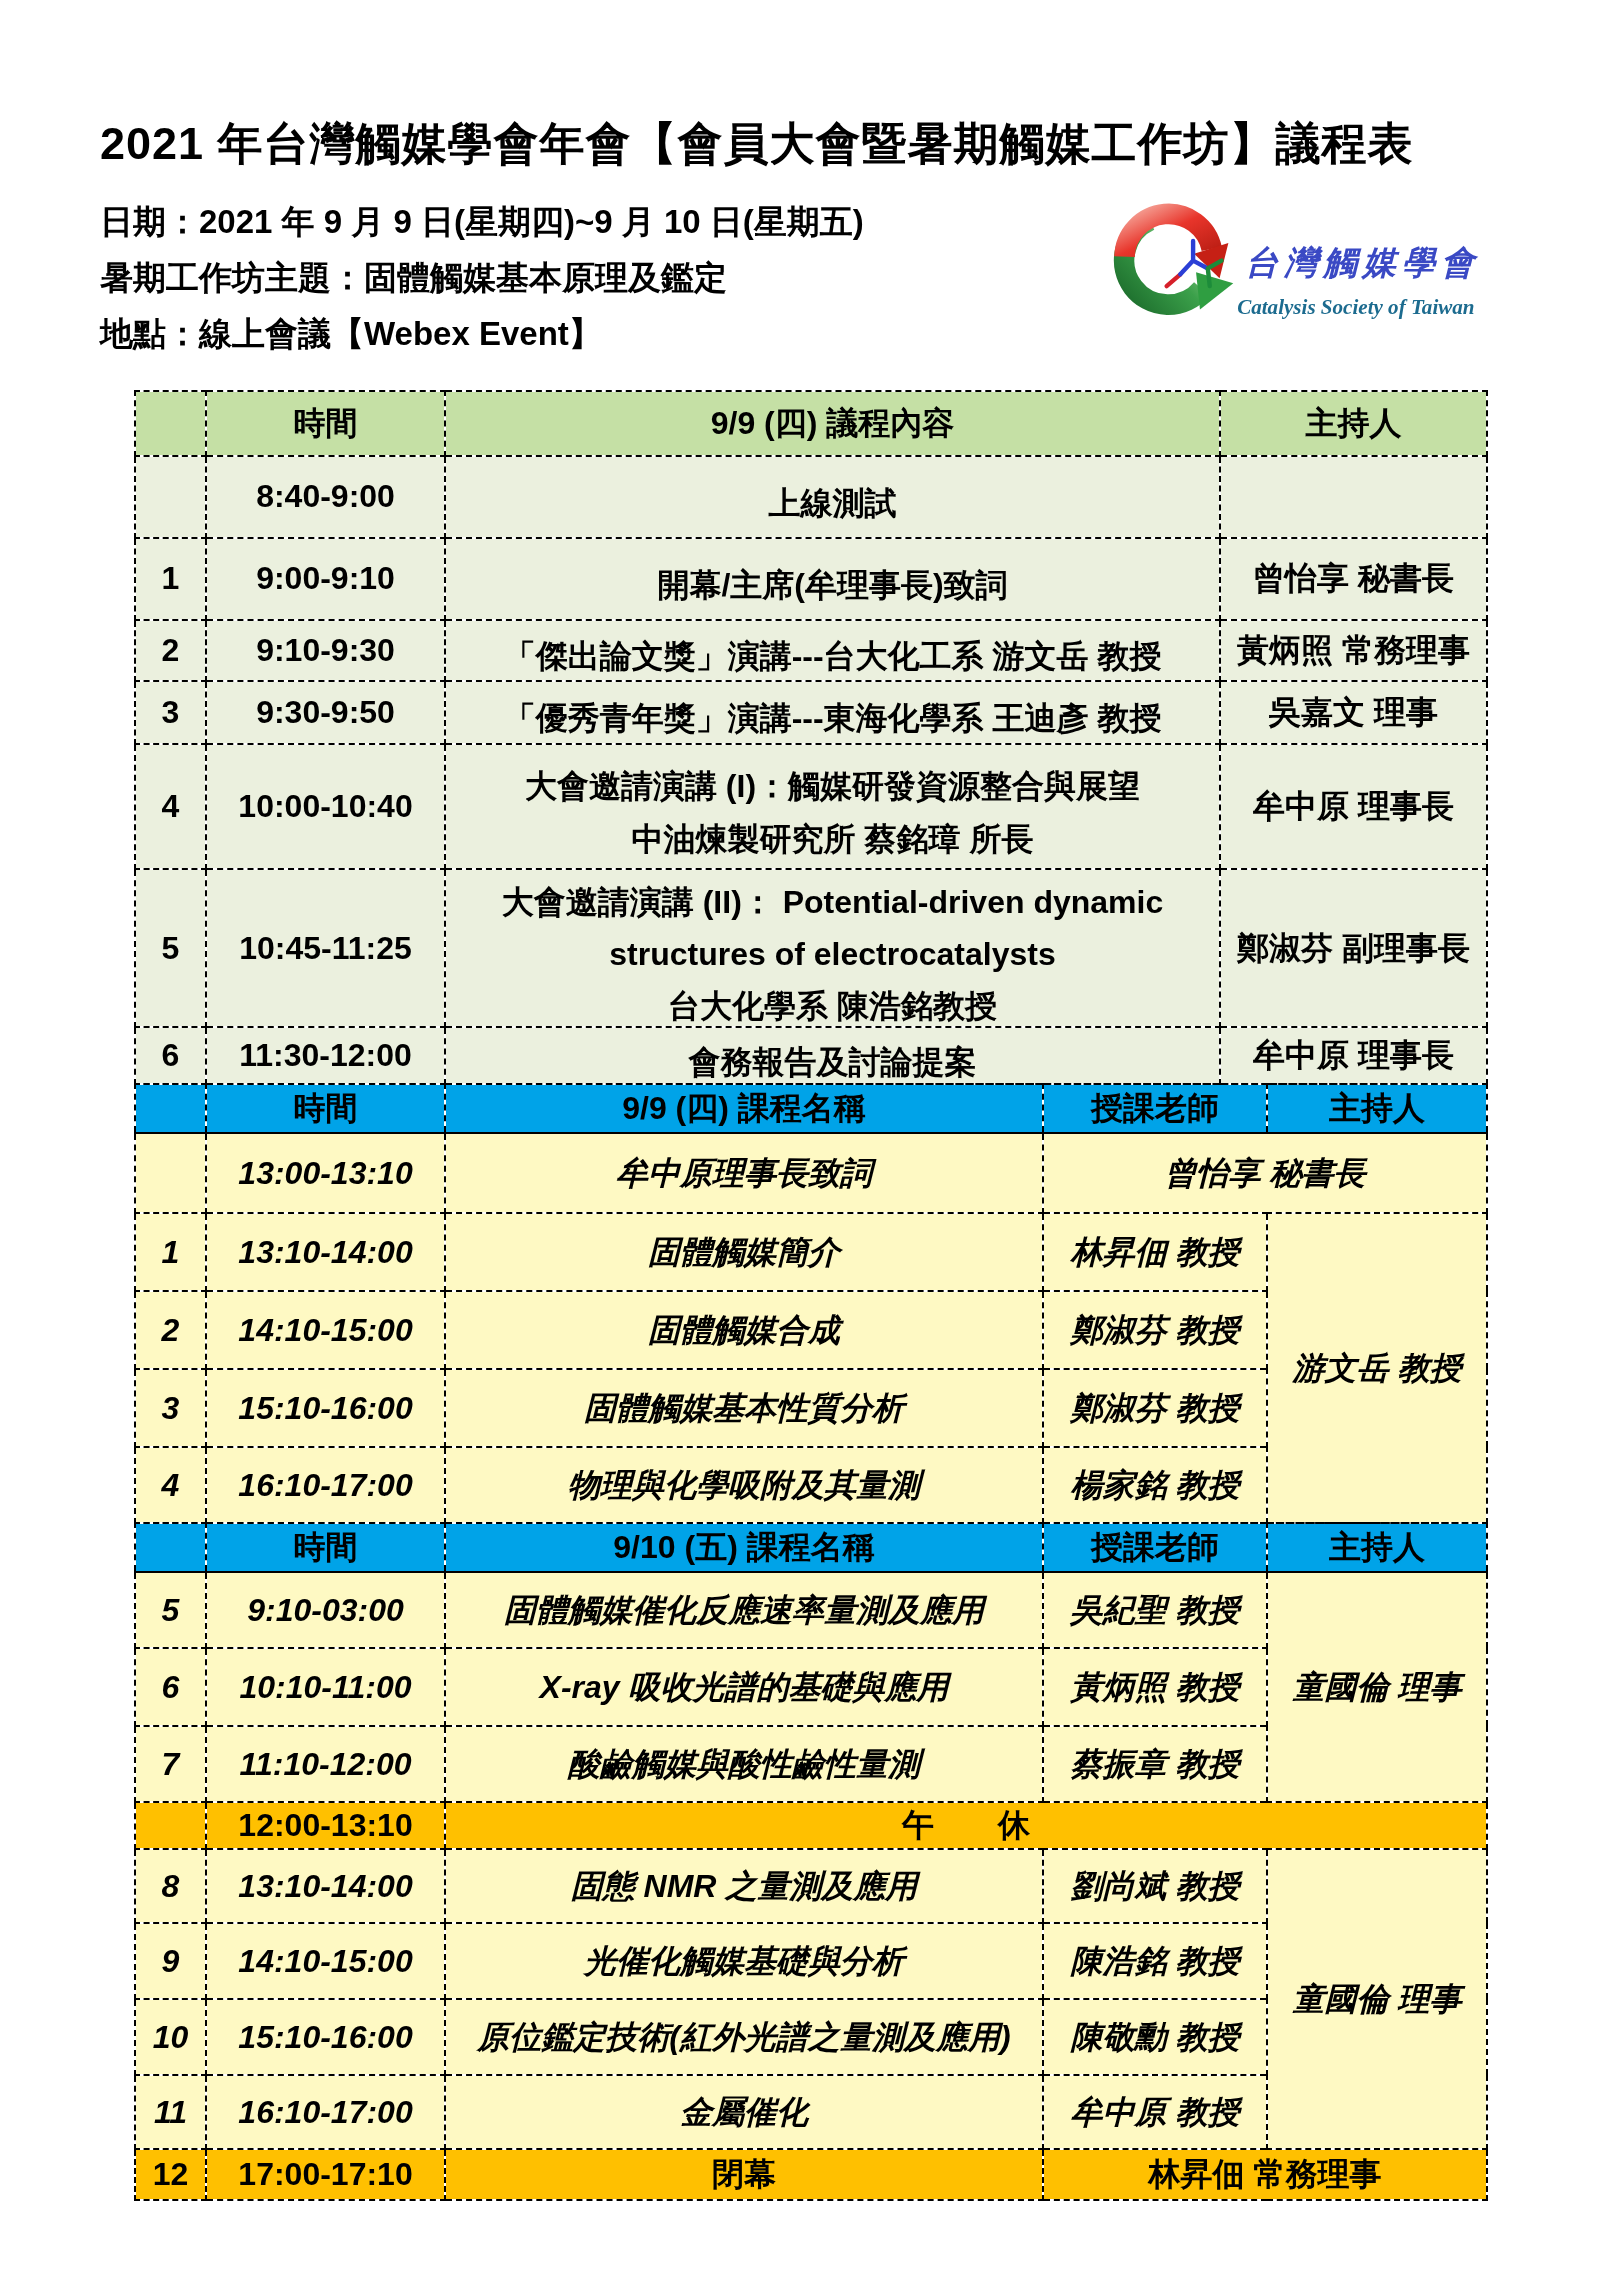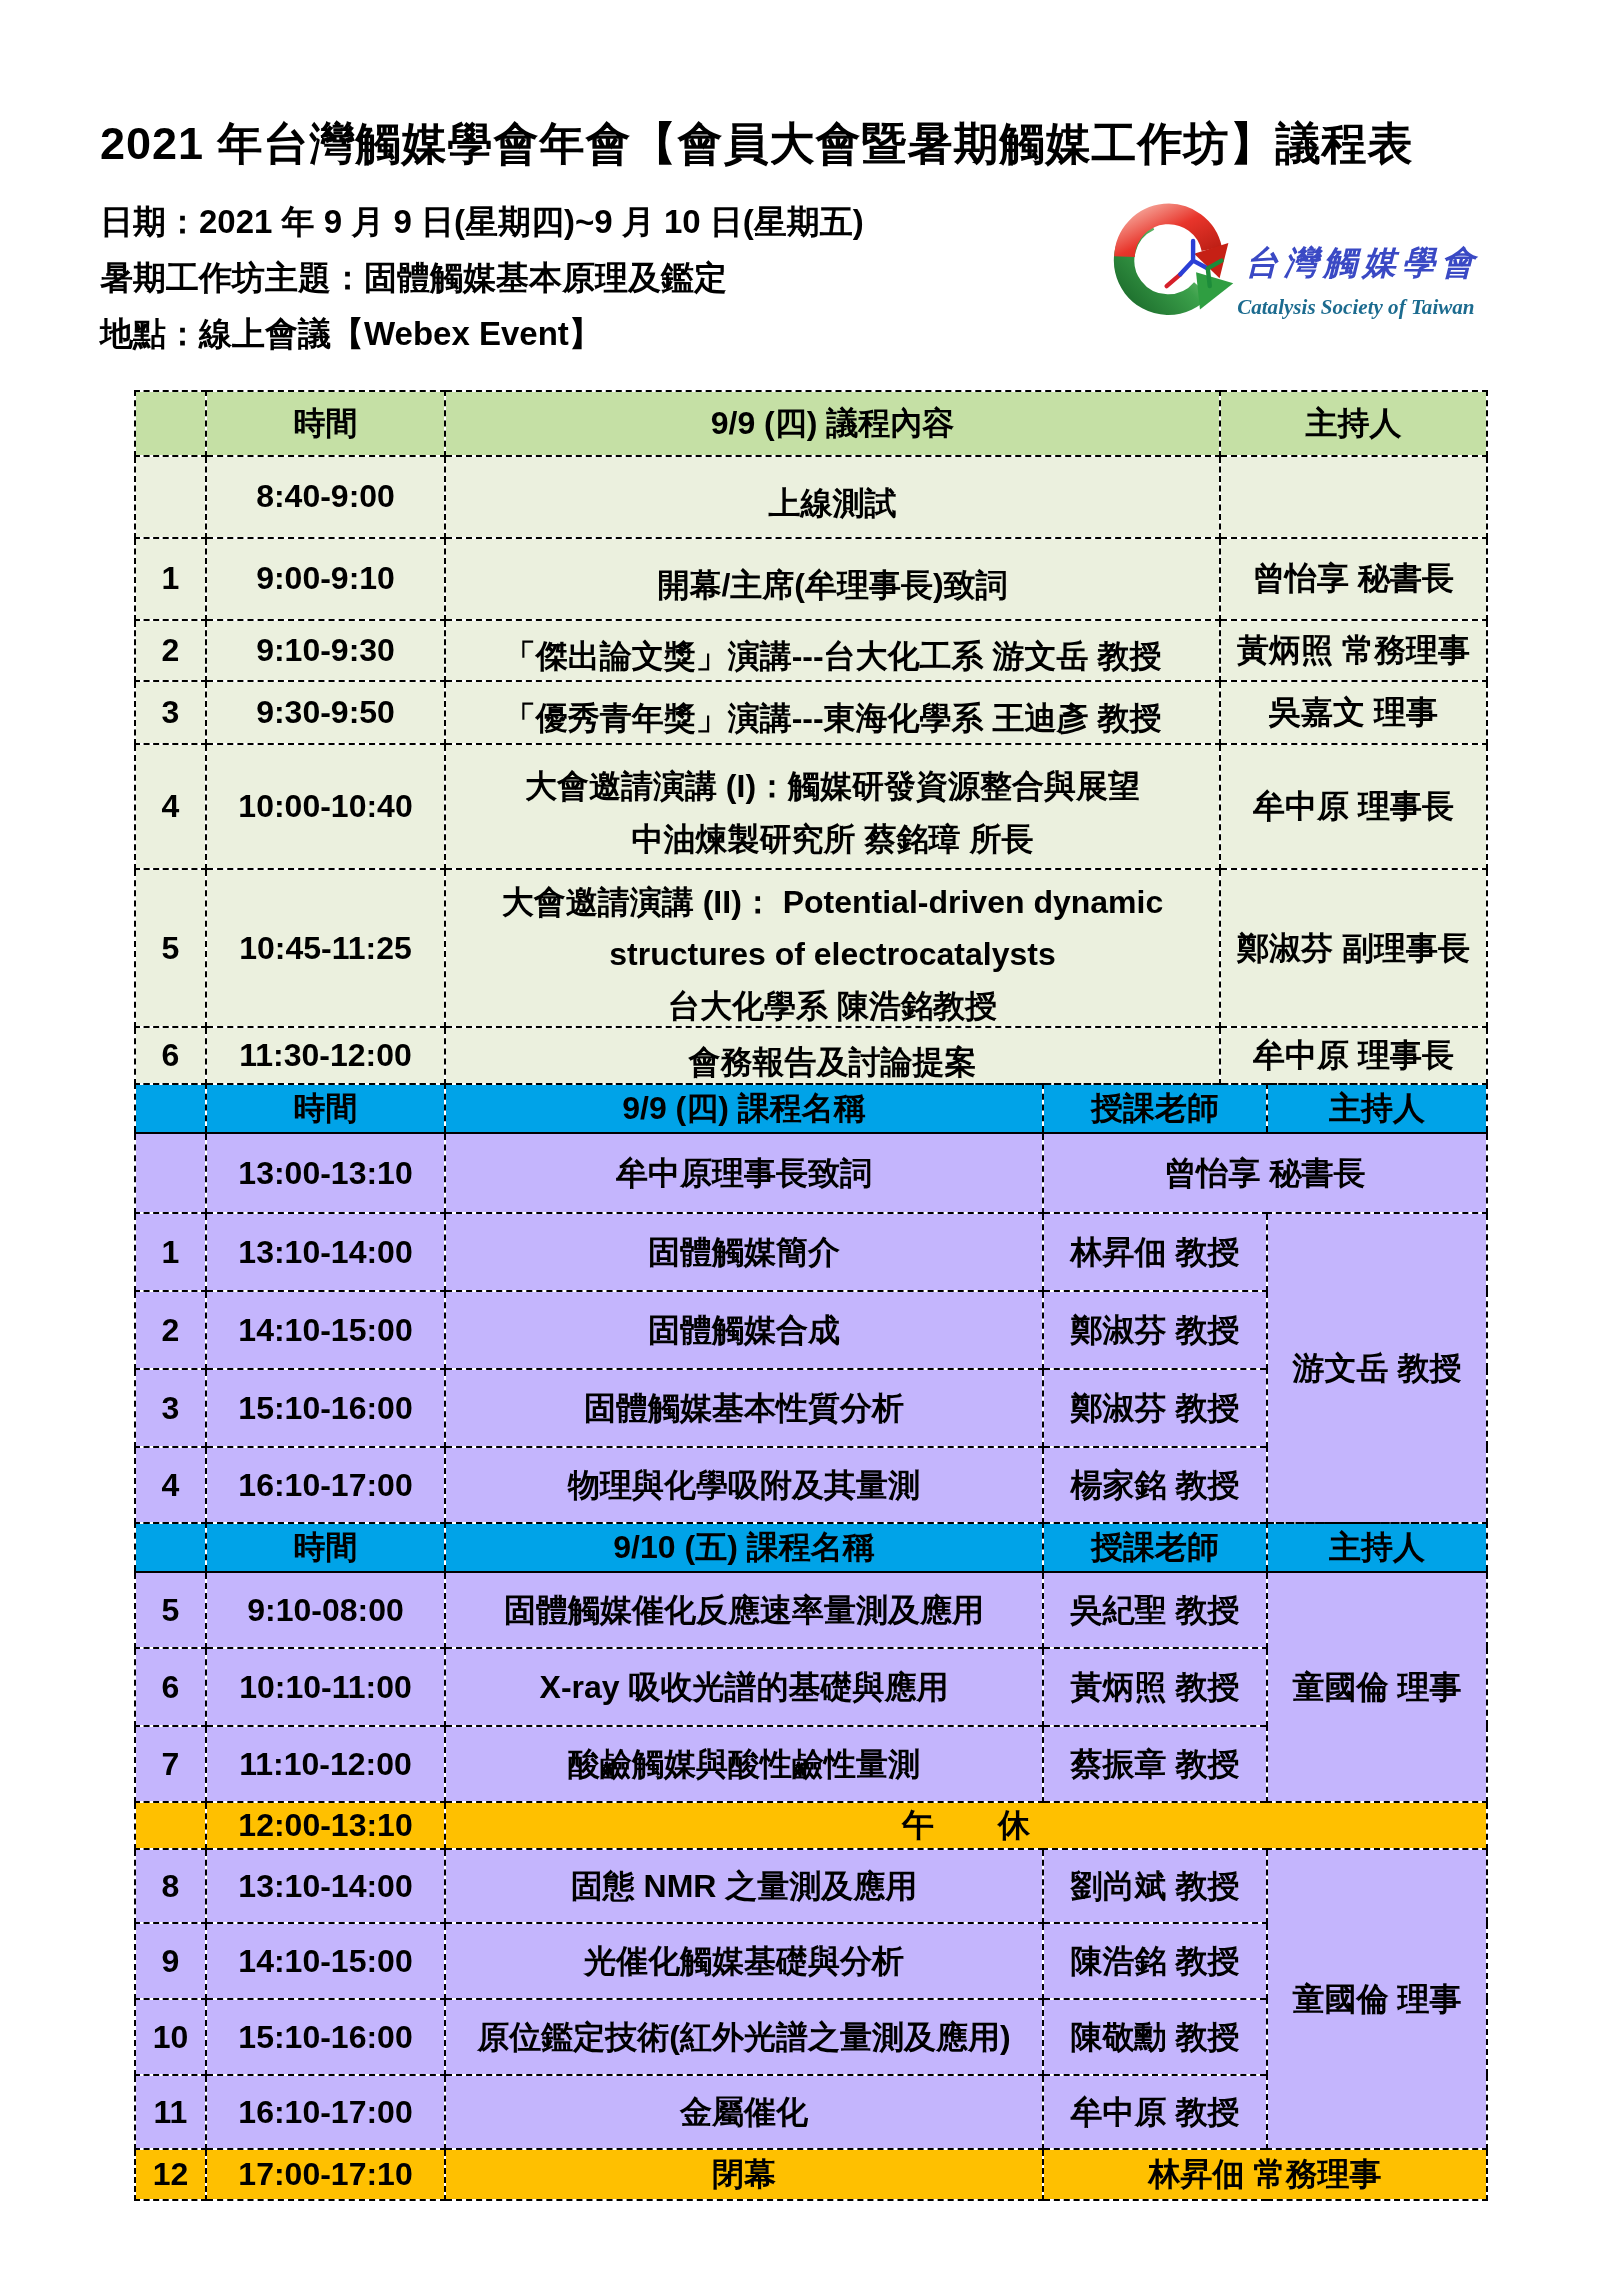--- a/index.html
+++ b/index.html
@@ -9,21 +9,21 @@
   .info{position:absolute;left:100px;top:194px;font-size:33px;line-height:56px;white-space:nowrap;}
   .logo{position:absolute;left:1100px;top:184px;width:392px;height:162px;font-style:italic;}
   .agenda{position:absolute;left:134px;top:390px;width:1352px;}
   table.tbl{border-collapse:collapse;table-layout:fixed;width:1352px;}
   table.tbl+table.tbl{margin-top:-2px;}
   td{border:2px dashed #000;padding:0 3.9px;text-align:center;vertical-align:middle;
      font-size:32px;font-weight:bold;line-height:1.22;overflow:hidden;}
   tr.green-h td{background:#C5E0A5;}
   tr.green-b td{background:#EBF0DE;}
   tr.blue-h td{background:#00A3E8;border-bottom:2.9px solid #000;}
-  tr.blue-b td{background:#c4b5fd;}
+  tr.blue-b td{background:#fef9c3;font-style:italic;}
   tr.orange td{background:#FFC000;}
   .content-line{white-space:nowrap;margin-top:13px;}
 </style>
 </head>
 <body>
 
 <div class="page">
 
   <div class="title">2021 年台灣觸媒學會年會【會員大會暨暑期觸媒工作坊】議程表</div>
 
@@ -202,21 +202,21 @@
       <tbody>
           <tr class="blue-h" style="height:49px">
         <td></td>
         <td>時間</td>
         <td>9/10 (五) 課程名稱</td>
         <td>授課老師</td>
         <td>主持人</td>
       </tr>
       <tr class="blue-b" style="height:76px">
         <td>5</td>
-        <td>9:10-08:00</td>
+        <td>9:10-03:00</td>
         <td>固體觸媒催化反應速率量測及應用</td>
         <td>吳紀聖 教授</td>
         <td rowspan="3">童國倫 理事</td>
       </tr>
       <tr class="blue-b" style="height:78px">
         <td>6</td>
         <td>10:10-11:00</td>
         <td>X-ray 吸收光譜的基礎與應用</td>
         <td>黃炳照 教授</td>
       </tr>

